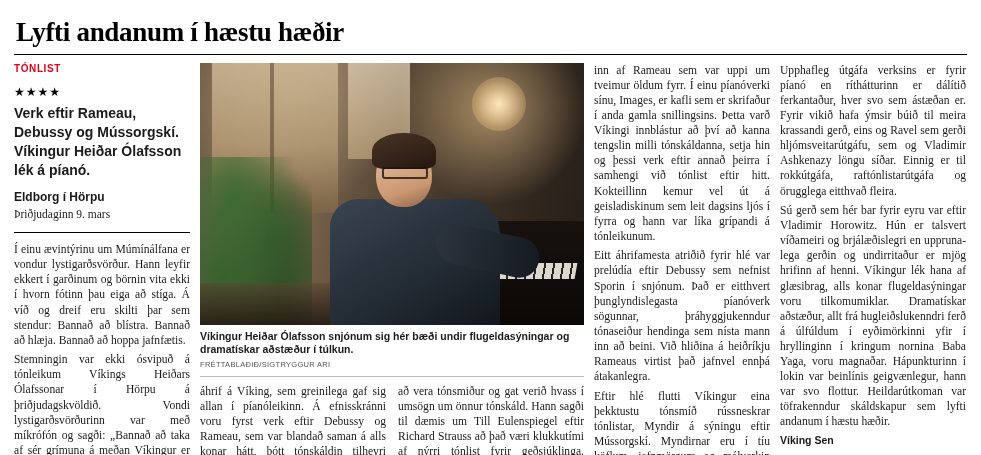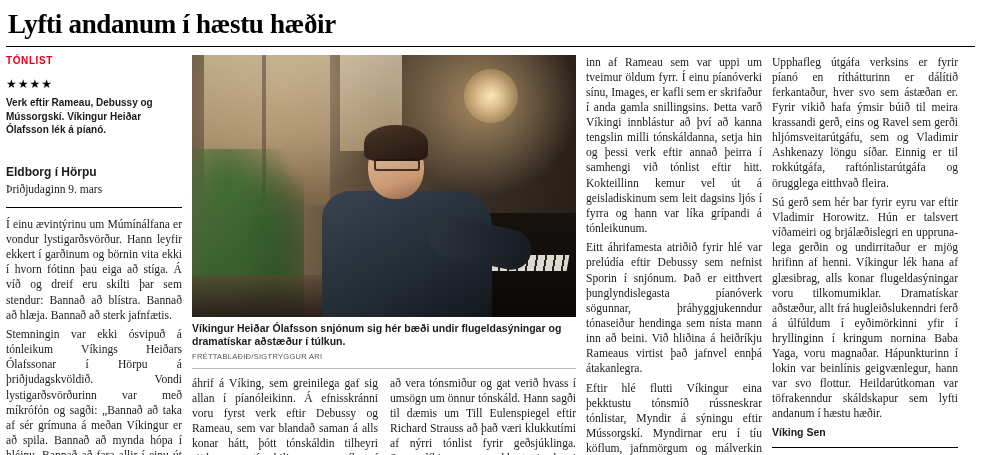--- a/index.html
+++ b/index.html
@@ -9,21 +9,21 @@
     height: 455px;
     background: #ffffff;
     font-family: "Liberation Serif", serif;
     color: #1a1a1a;
     overflow: hidden;
   }
   .page {
     position: relative;
     width: 981px;
     height: 455px;
-    padding: 0;
+    padding: 8px;
   }
   .headline {
     font-family: "Liberation Serif", serif;
     font-size: 27px;
     font-weight: bold;
     letter-spacing: -0.3px;
     padding: 9px 0 6px 8px;
     color: #000;
   }
   .rule-top {
@@ -52,23 +52,23 @@
   .stars {
     color: #000;
     font-size: 12px;
     letter-spacing: 1px;
     line-height: 1;
     margin-bottom: 6px;
   }
   .credits {
     font-family: "Liberation Sans", sans-serif;
     font-weight: bold;
-    font-size: 10px;
+    font-size: 14px;
     line-height: 1.35;
-    margin-bottom: 27px;
+    margin-bottom: 9px;
   }
   .venue {
     font-family: Liberation Sans, sans-serif;
     font-weight: bold;
     font-size: 12px;
     line-height: 1.35;
   }
   .date {
     font-family: "Liberation Serif", serif;
     font-size: 11.5px;
@@ -236,21 +236,21 @@
   <div class="content">
 
     <div class="col-meta">
       <div class="kicker">TÓNLIST</div>
       <div class="stars">★★★★</div>
       <div class="credits">Verk eftir Rameau, Debussy og Mússorgskí. Víkingur Heiðar Ólafsson lék á píanó.</div>
       <div class="venue">Eldborg í Hörpu</div>
       <div class="date">Þriðjudaginn 9. mars</div>
       <div class="meta-rule"></div>
       <div class="body-text">
-        <p>Í einu ævintýrinu um Múmínálfana er vondur lystigarðsvörður. Hann leyfir ekkert í garðinum og börnin vita ekki í hvorn fótinn þau eiga að stíga. Á víð og dreif eru skilti þar sem stendur: Bannað að blístra. Bannað að hlæja. Bannað að sterk jafnfætis.</p>
+        <p>Í einu ævintýrinu um Múmínálfana er vondur lystigarðsvörður. Hann leyfir ekkert í garðinum og börnin vita ekki í hvorn fótinn þau eiga að stíga. Á víð og dreif eru skilti þar sem stendur: Bannað að blístra. Bannað að hlæja. Bannað að hoppa jafnfætis.</p>
         <p>Stemningin var ekki ósvipuð á tónleikum Víkings Heiðars Ólafssonar í Hörpu á þriðjudagskvöldið. Vondi lystigarðsvörðurinn var með míkrófón og sagði: „Bannað að taka af sér grímuna á meðan Víkingur er að spila. Bannað að mynda hópa í hléinu. Bannað að fara allir í einu út úr Hörpu eftir dagskrána.“ Óneitanlega var þetta dálítið þrúgandi, sem og að vera með grímu út heila tónleika með hlé.</p>
 
       </div>
     </div>
 
     <div class="col-photo">
       <div class="photo">
         <div class="ph-bg"></div>
         <div class="ph-window"></div>
         <div class="ph-window2"></div>

